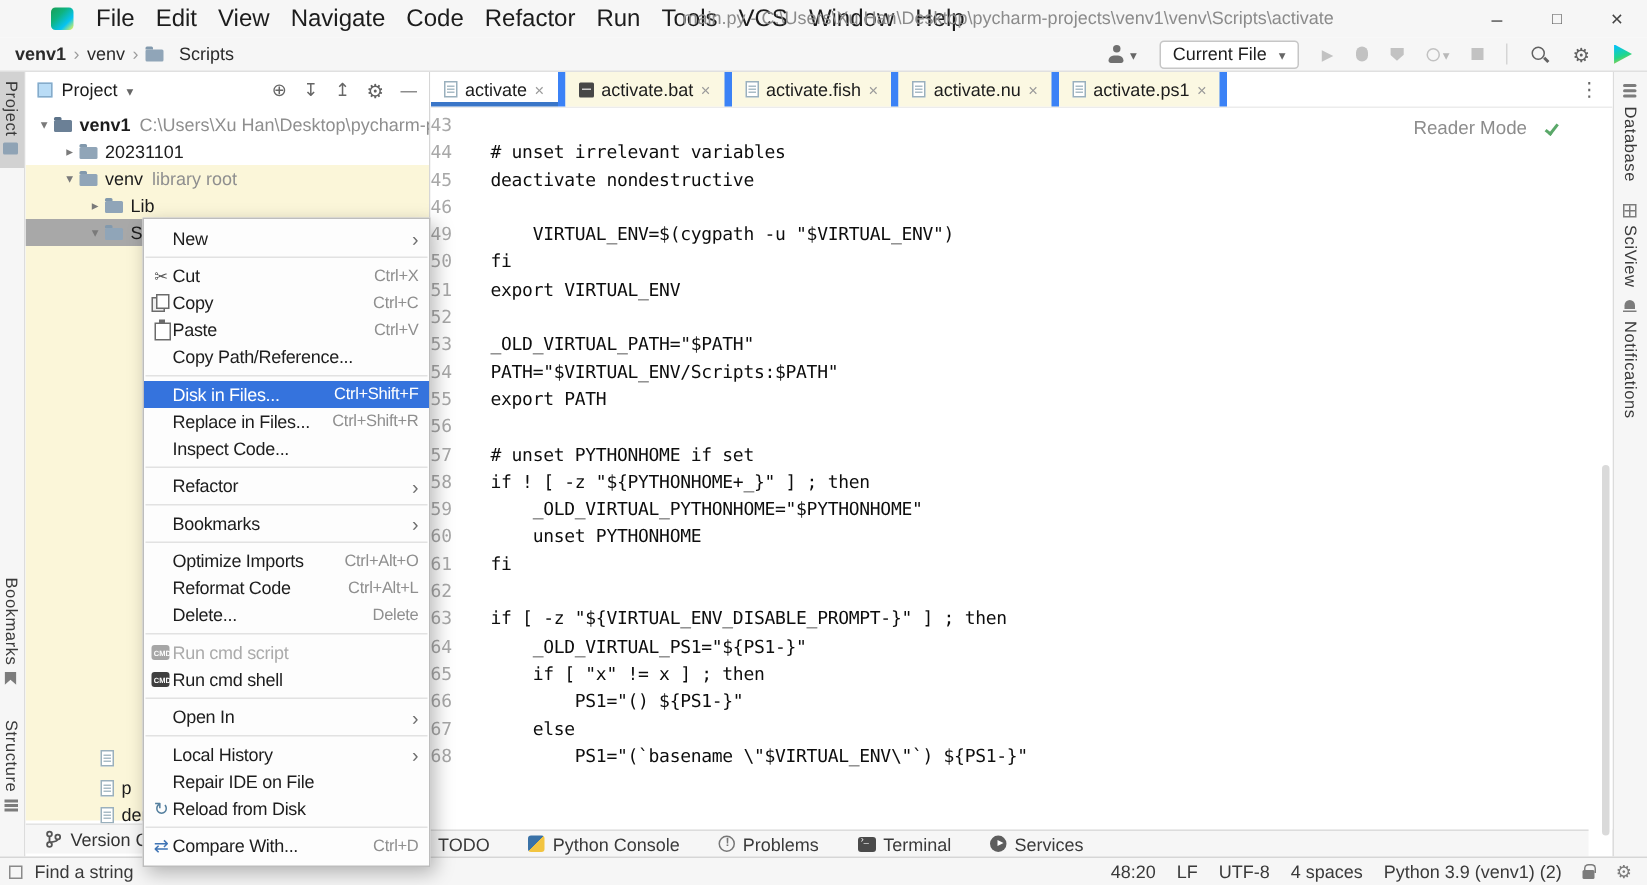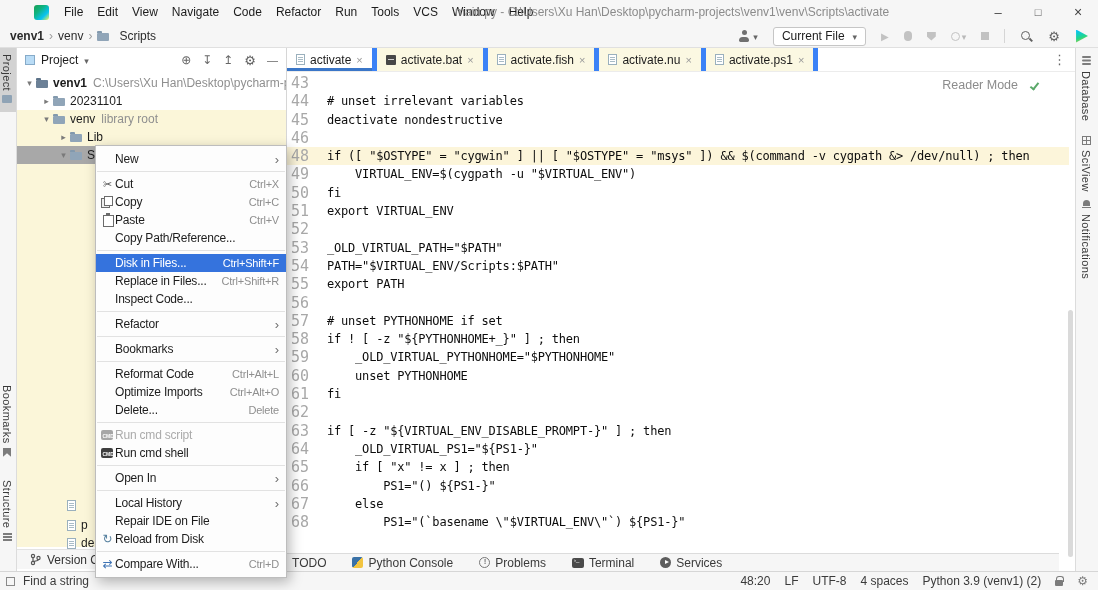--- a/index.html
+++ b/index.html
@@ -4,21 +4,21 @@
 <style>
   *{box-sizing:border-box;margin:0;padding:0}
   html,body{width:1098px;height:590px;overflow:hidden}
   body{position:relative;font-family:"Liberation Sans",sans-serif;font-size:12px;color:#1d1d1d;background:#fff}
   .ic{display:inline-block;flex:none;position:relative}
 
   
   #titlebar{position:absolute;left:0;top:0;width:1098px;height:25px;background:#f6f6f6;display:flex;align-items:center}
   .ilogo{width:15px;height:15px;margin-left:34px;border-radius:3px;background:linear-gradient(135deg,#1a9e55 0%,#0fb37f 35%,#07c3f2 70%,#fcf84a 100%)}
   #menu-items{display:flex;margin-left:8px}
-  .menu-item{padding:0 7px;line-height:25px;font-size:12px;color:#1c1c1c}
+  .menu-item{padding:0 7px;line-height:25px;font-size:16px;color:#1c1c1c}
   #win-title{position:absolute;left:455px;top:0;line-height:25px;color:#8b8b8b;font-size:12px;white-space:nowrap}
   #win-controls{position:absolute;right:0;top:0;display:flex}
   .wbtn{width:40px;text-align:center;line-height:25px;color:#444;font-size:12px}
   .wmin::before{content:"–";font-size:13px}
   .wmax::before{content:"□";font-size:11px;color:#555}
   .wclose::before{content:"×";font-size:14px}
 
   
   #toolbar{position:absolute;left:0;top:25px;width:1098px;height:23px;background:#f6f6f6;border-bottom:1px solid #e0e0e0;display:flex;align-items:center}
   #bc{display:flex;align-items:center;gap:5px;padding-left:10px}
@@ -104,21 +104,21 @@
   .tx::before{content:"×";color:#9a9a9a;font-size:11px}
   .ibat{width:10px;height:10px;background:#474747;border-radius:1px}
   .ibat::before{content:"";position:absolute;left:2px;top:4px;width:6px;height:1px;background:#cfcfcf}
   .imore{margin-left:auto;align-self:center;padding-right:9px}
   .imore::before{content:"⋮";color:#666;font-size:13px}
   #readermode{position:absolute;top:30px;right:38px;display:flex;align-items:center;gap:14px;color:#8c8c8c;font-size:12.5px}
   .icheck{width:5px;height:9px;border-right:2px solid #5aa869;border-bottom:2px solid #5aa869;transform:rotate(38deg)}
   #code-lines{position:absolute;left:0;top:26px;width:782px;font-family:"DejaVu Sans Mono",monospace;font-size:12px}
   .cline{display:flex;height:18.3px;line-height:18.3px;white-space:pre}
   .cline.hl{background:#fcf5da}
-  .ln{width:40px;flex:none;text-align:center;padding-right:14px;color:#a8a8a8;font-size:15px}
+  .ln{width:40px;flex:none;text-align:left;padding-right:14px;color:#a8a8a8;font-size:12px}
   .ct{color:#0d0d0d;letter-spacing:-.2px}
   #vscroll{position:absolute;right:2px;top:262px;width:5px;height:247px;background:#dadada;border-radius:3px}
 
   
   #bottombar{position:absolute;left:271px;top:553px;width:788px;height:18px;background:#f6f6f6;border-top:1px solid #dcdcdc;display:flex;align-items:center;gap:26px;padding-left:9px;color:#3a3a3a}
   .bitem{display:flex;align-items:center;gap:5px}
   .itodo::before{content:"≡";color:#555;font-size:12px}
   .ipyc{width:11px;height:11px;border-radius:2px;background:linear-gradient(135deg,#3a72a7 50%,#f2c440 50%)}
   .iprob{width:11px;height:11px;border-radius:50%;border:1px solid #777}
   .iprob::before{content:"!";position:absolute;left:3.5px;top:-1px;font-size:8px;color:#777;font-weight:bold}
@@ -348,21 +348,20 @@
     </div>
   <div id="readermode">
     <span>Reader Mode</span>
     <span class="ic icheck"></span>
   </div>
   <div id="code-lines">
       <div class="cline"><span class="ln">43</span><span class="ct"></span></div>
       <div class="cline"><span class="ln">44</span><span class="ct"># unset irrelevant variables</span></div>
       <div class="cline"><span class="ln">45</span><span class="ct">deactivate nondestructive</span></div>
       <div class="cline"><span class="ln">46</span><span class="ct"></span></div>
-      <div class="cline hl"><span class="ln">48</span><span class="ct">if ([ "$OSTYPE" = "cygwin" ] || [ "$OSTYPE" = "msys" ]) &amp;&amp; $(command -v cygpath &amp;&gt; /dev/null) ; then</span></div>
       <div class="cline"><span class="ln">49</span><span class="ct">    VIRTUAL_ENV=$(cygpath -u "$VIRTUAL_ENV")</span></div>
       <div class="cline"><span class="ln">50</span><span class="ct">fi</span></div>
       <div class="cline"><span class="ln">51</span><span class="ct">export VIRTUAL_ENV</span></div>
       <div class="cline"><span class="ln">52</span><span class="ct"></span></div>
       <div class="cline"><span class="ln">53</span><span class="ct">_OLD_VIRTUAL_PATH="$PATH"</span></div>
       <div class="cline"><span class="ln">54</span><span class="ct">PATH="$VIRTUAL_ENV/Scripts:$PATH"</span></div>
       <div class="cline"><span class="ln">55</span><span class="ct">export PATH</span></div>
       <div class="cline"><span class="ln">56</span><span class="ct"></span></div>
       <div class="cline"><span class="ln">57</span><span class="ct"># unset PYTHONHOME if set</span></div>
       <div class="cline"><span class="ln">58</span><span class="ct">if ! [ -z "${PYTHONHOME+_}" ] ; then</span></div>
@@ -470,27 +469,27 @@
     </div>
     <div class="msep"></div>
     <div class="mi">
       <span class="mic"></span>
       <span class="ml">Bookmarks</span>
       <span class="marr"></span>
     </div>
     <div class="msep"></div>
     <div class="mi">
       <span class="mic"></span>
+      <span class="ml">Optimize Imports</span>
+      <span class="ms">Ctrl+Alt+O</span>
+    </div>
+    <div class="mi">
+      <span class="mic"></span>
       <span class="ml">Reformat Code</span>
       <span class="ms">Ctrl+Alt+L</span>
-    </div>
-    <div class="mi">
-      <span class="mic"></span>
-      <span class="ml">Optimize Imports</span>
-      <span class="ms">Ctrl+Alt+O</span>
     </div>
     <div class="mi">
       <span class="mic"></span>
       <span class="ml">Delete...</span>
       <span class="ms">Delete</span>
     </div>
     <div class="msep"></div>
     <div class="mi dis">
       <span class="mic ic-cmd"></span>
       <span class="ml">Run cmd script</span>

